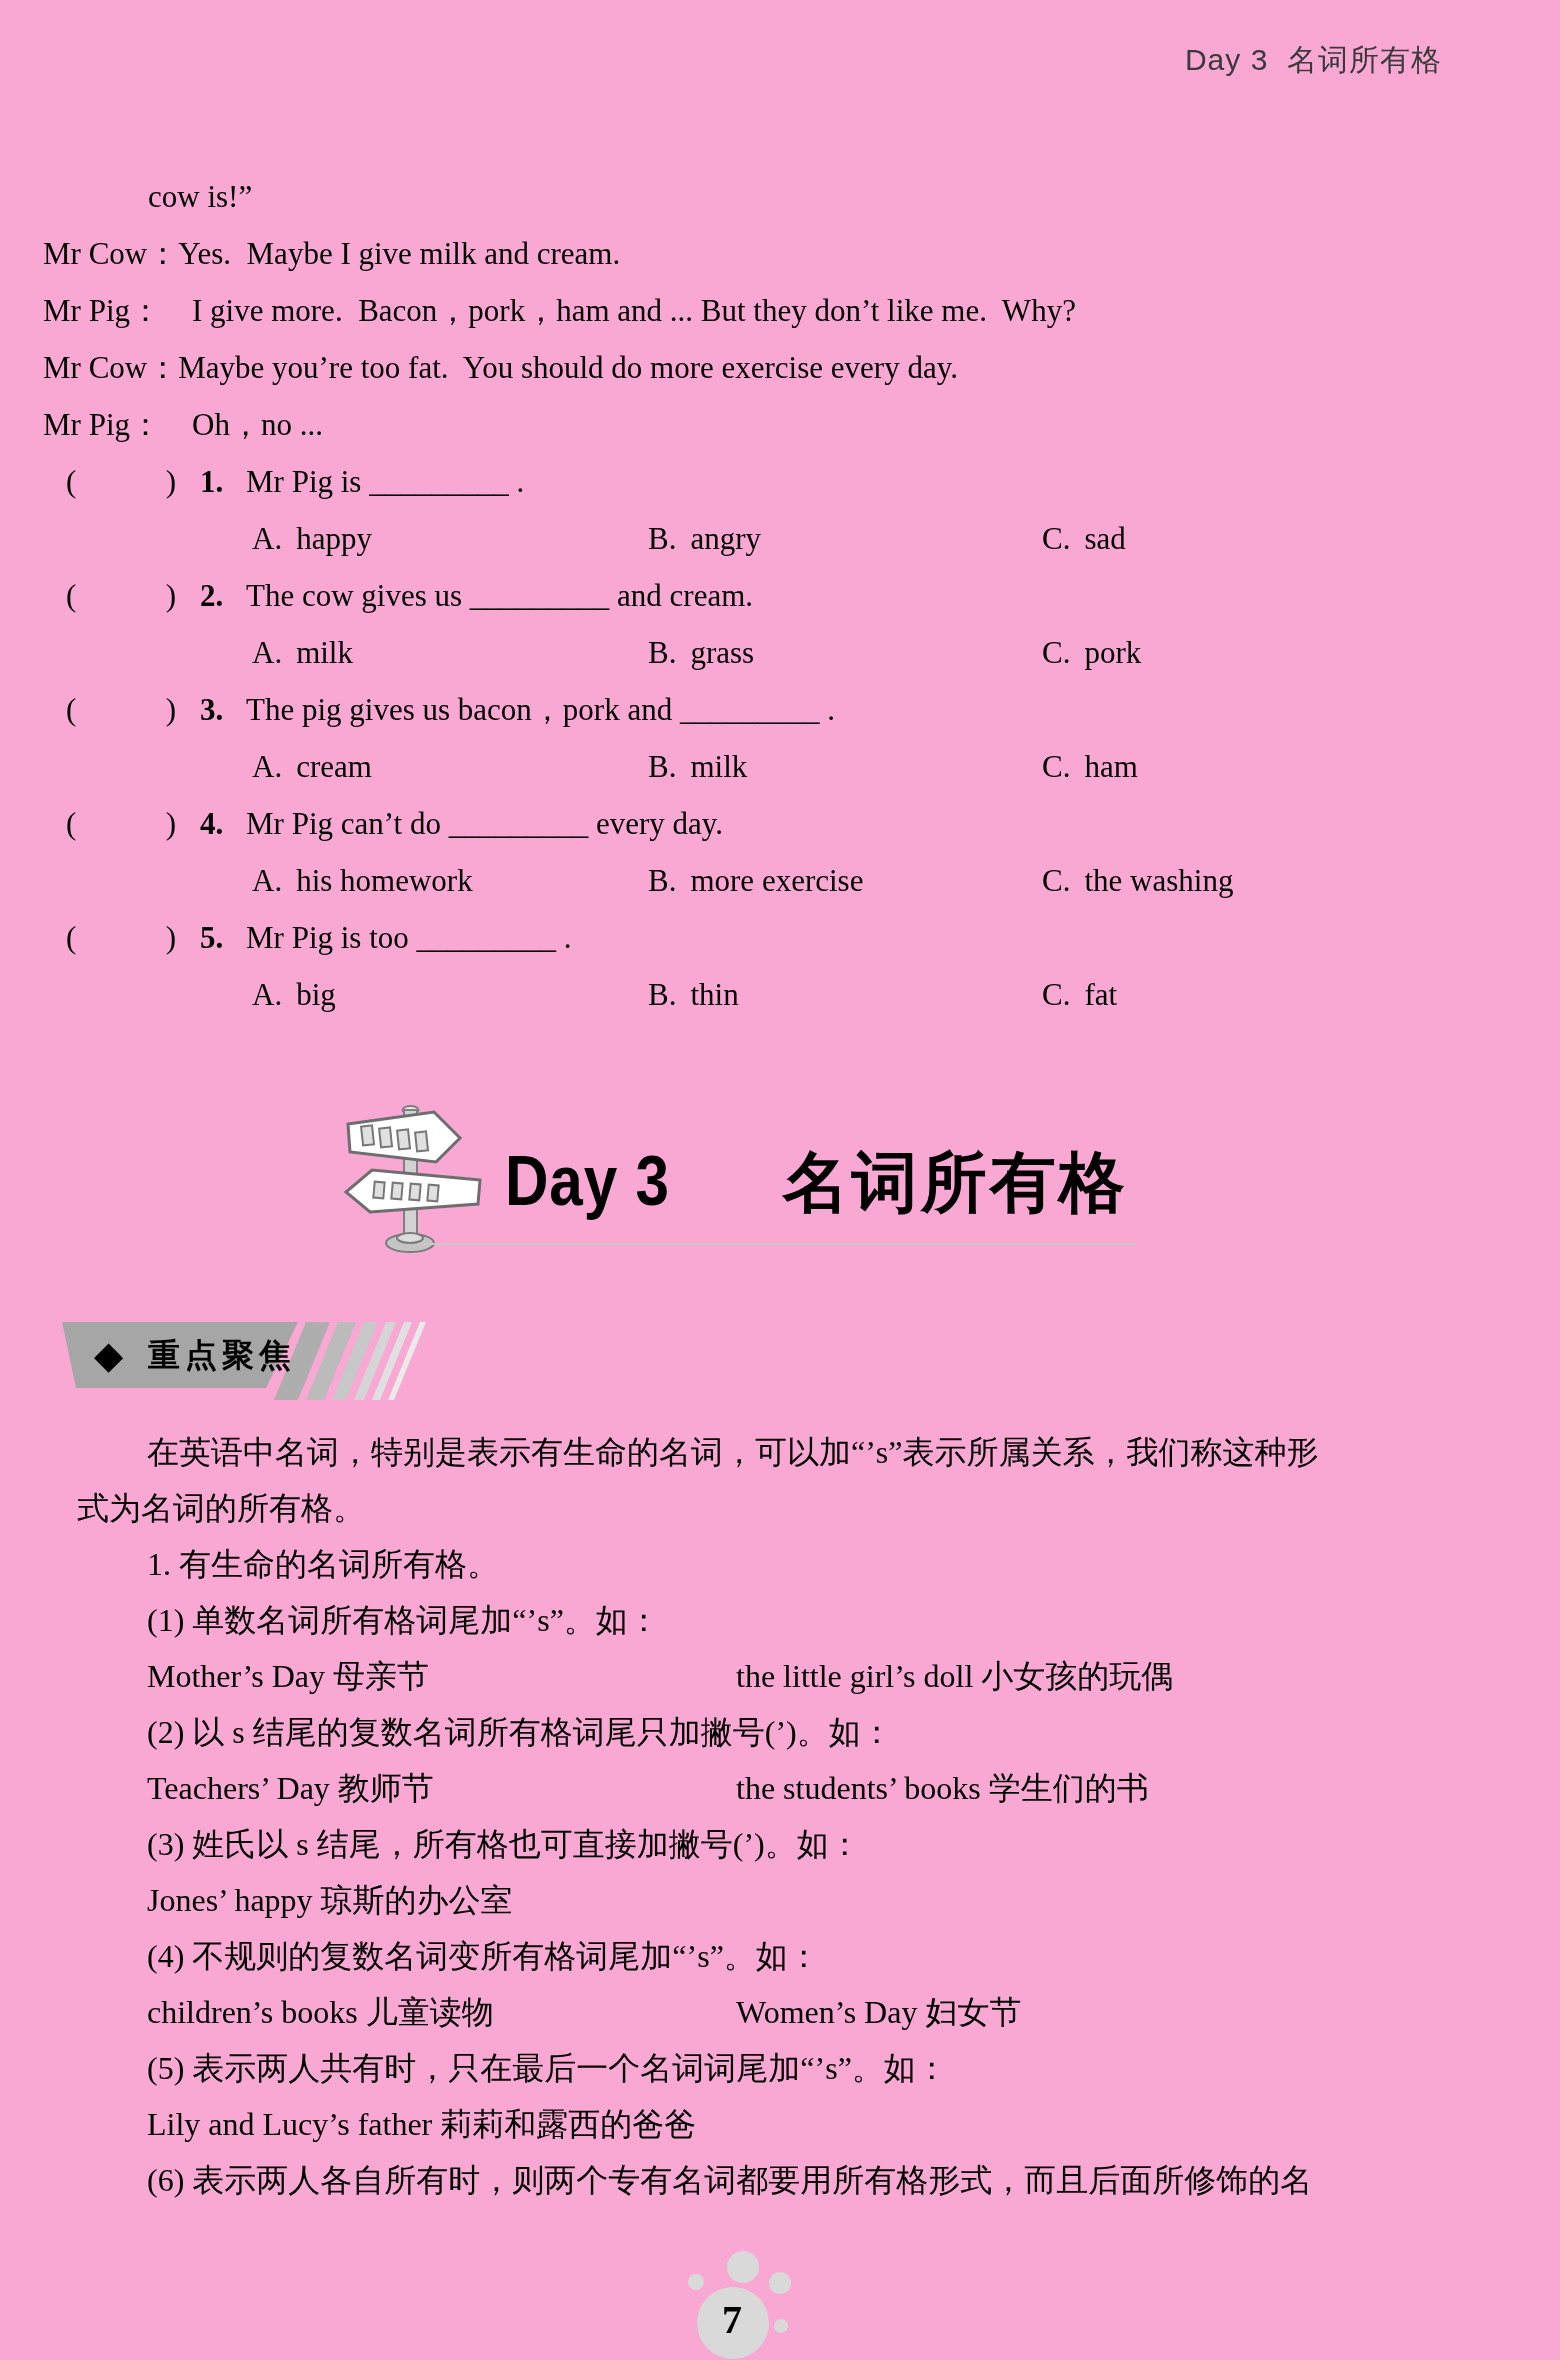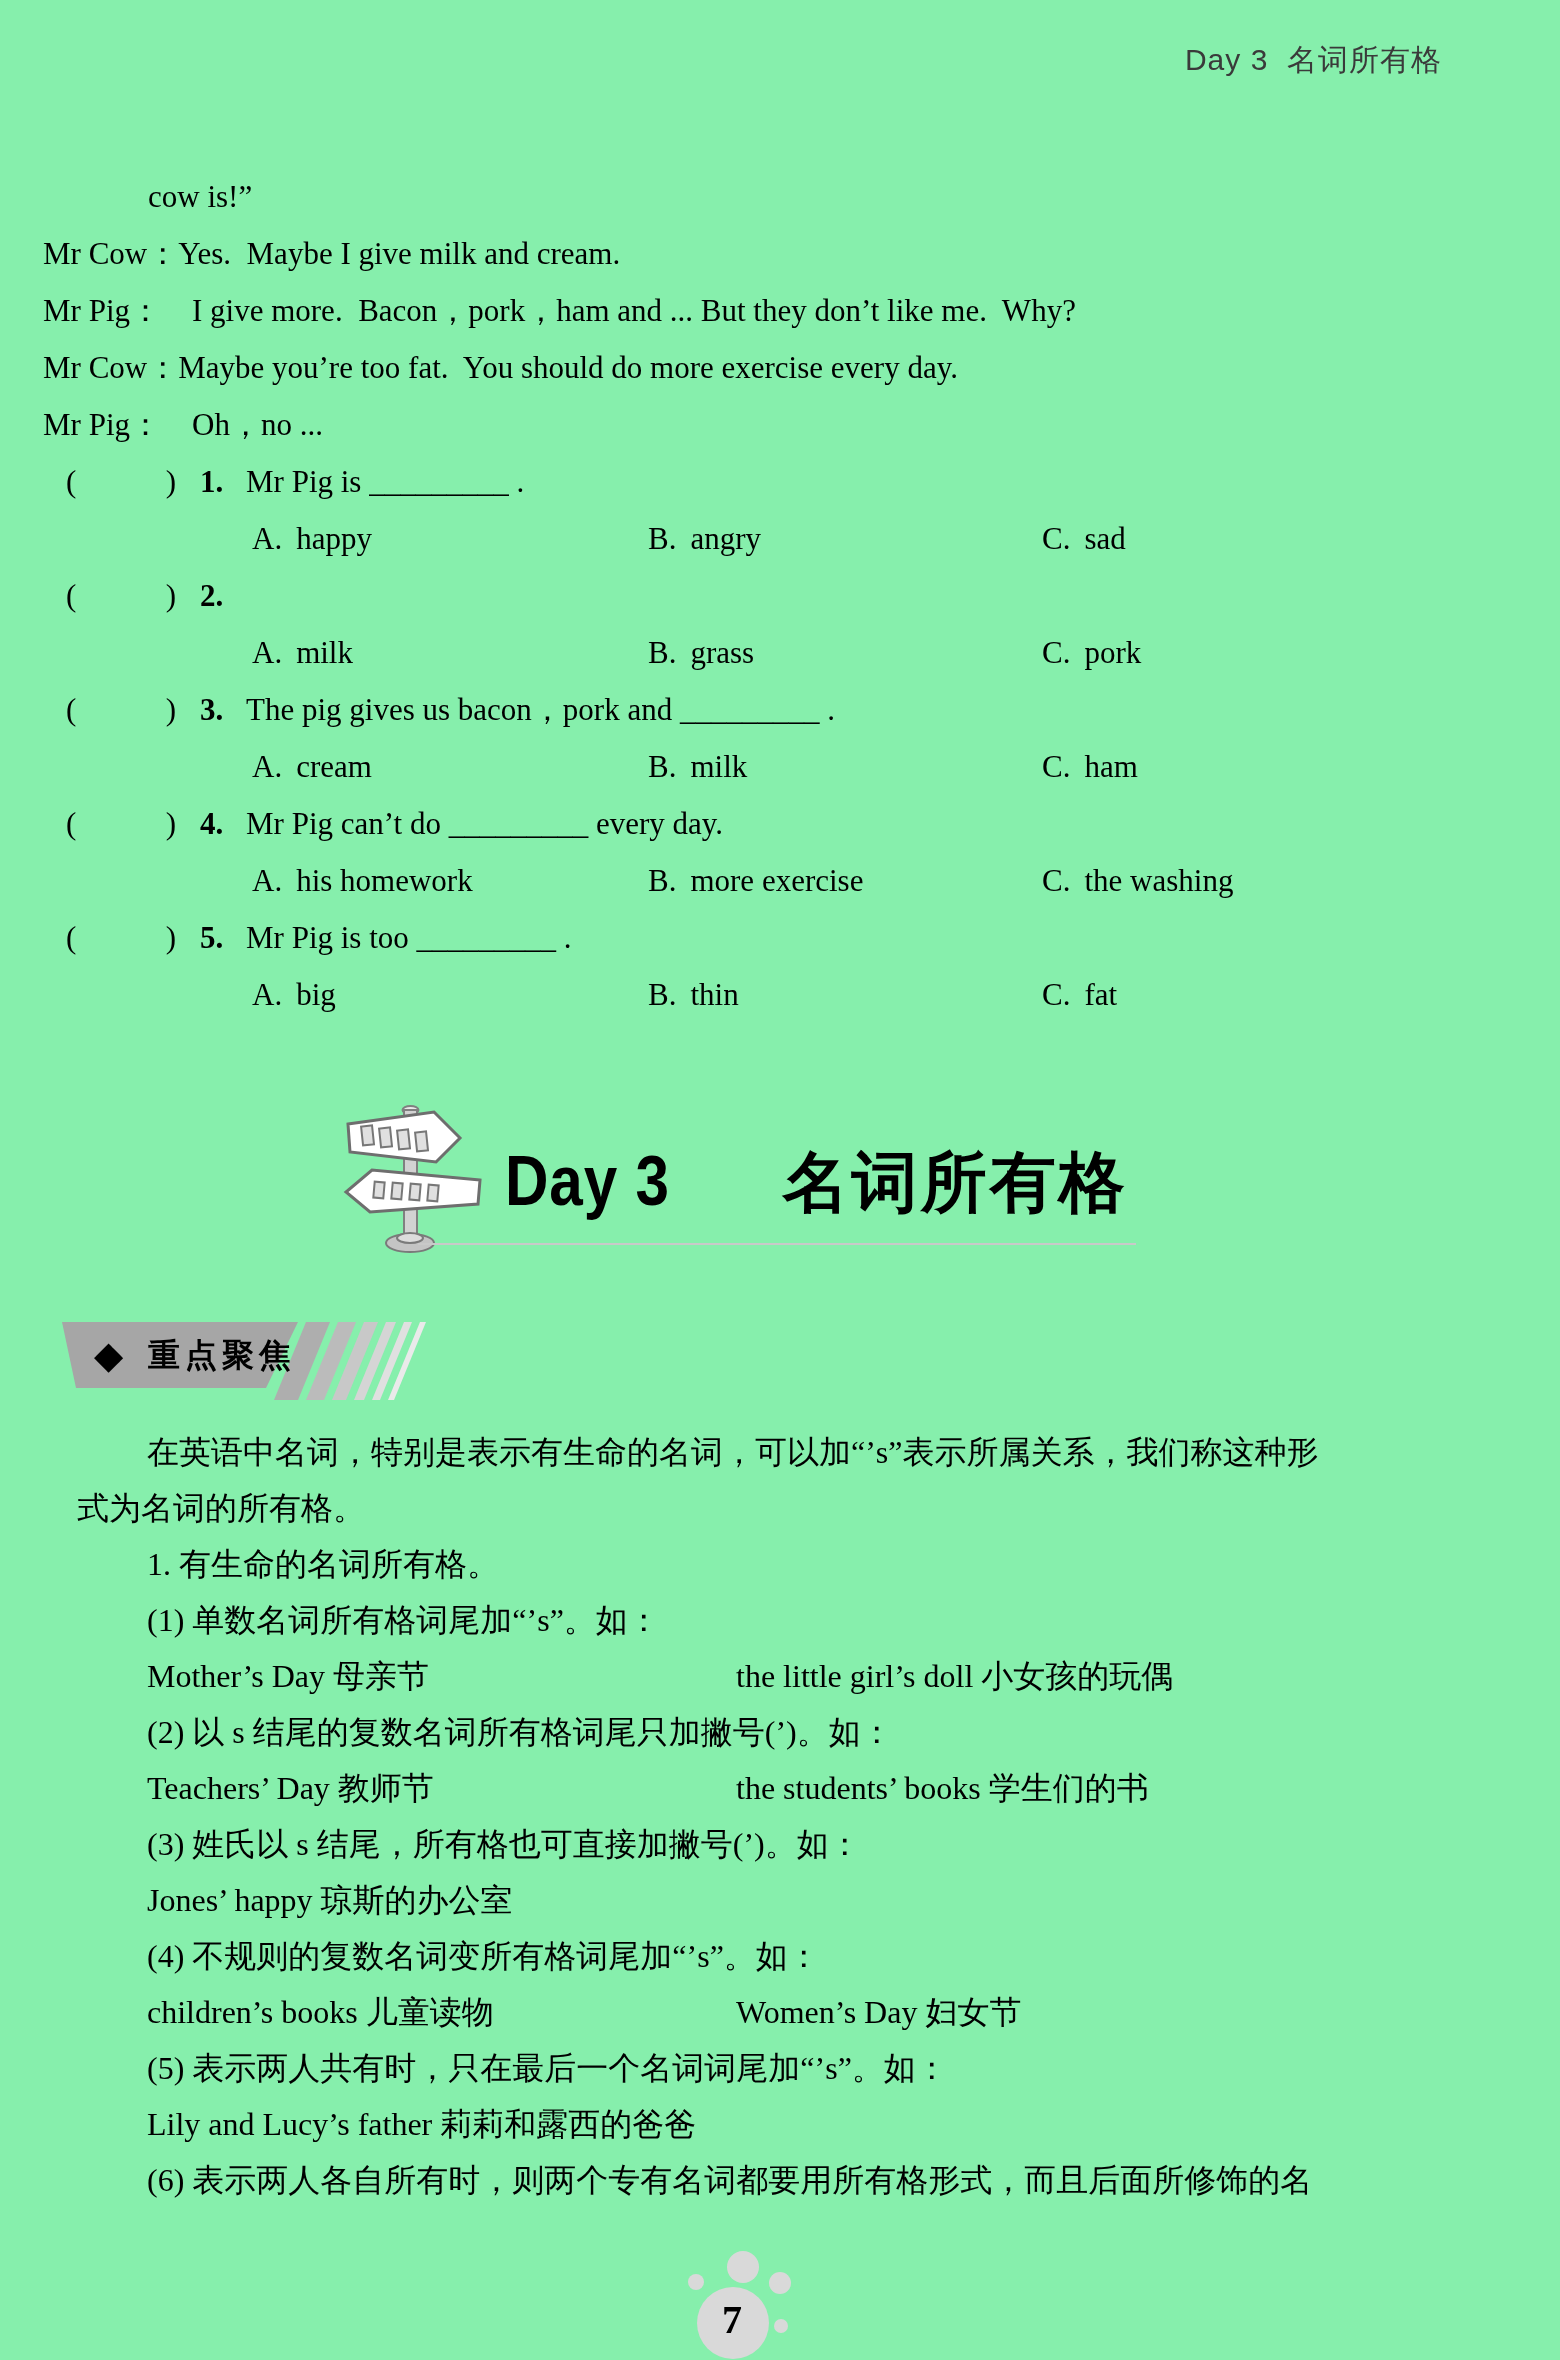--- a/index.html
+++ b/index.html
@@ -5,21 +5,21 @@
   :root{
     --text-black:#000000;
     --header-gray:#3a3a3a;
     --banner-gray:#a6a6a6;
     --rule-line:#c9c9c9;
     --paw-gray:#d9d9d9;
   }
   *{box-sizing:border-box;margin:0;padding:0;}
   html,body{background:#ffffff;}
   .page{
-    position:relative;width:1560px;height:2360px;background:#86efac;
+    position:relative;width:1560px;height:2360px;background:#f9a8d4;
     font-family:"Liberation Serif","DejaVu Serif",serif;color:var(--text-black);
     overflow:hidden;
   }
   
   .header-right{
     position:absolute;top:40px;right:118px;
     font-family:"Liberation Sans","DejaVu Sans",sans-serif;
     font-size:30px;color:var(--header-gray);white-space:pre;letter-spacing:1px;
   }
   
@@ -90,20 +90,21 @@
     </div>
     <div class="row opt-row">
       <span class="opt opt-a"><span class="opt-label">A.</span><span>happy</span></span>
       <span class="opt opt-b"><span class="opt-label">B.</span><span>angry</span></span>
       <span class="opt opt-c"><span class="opt-label">C.</span><span>sad</span></span>
     </div>
 
     <div class="row q-row">
       <span class="q-paren"><span>(</span><span>)</span></span>
       <span class="q-num">2.</span>
+      <span class="q-stem">The cow gives us _________ and cream.</span>
     </div>
     <div class="row opt-row">
       <span class="opt opt-a"><span class="opt-label">A.</span><span>milk</span></span>
       <span class="opt opt-b"><span class="opt-label">B.</span><span>grass</span></span>
       <span class="opt opt-c"><span class="opt-label">C.</span><span>pork</span></span>
     </div>
 
     <div class="row q-row">
       <span class="q-paren"><span>(</span><span>)</span></span>
       <span class="q-num">3.</span>

